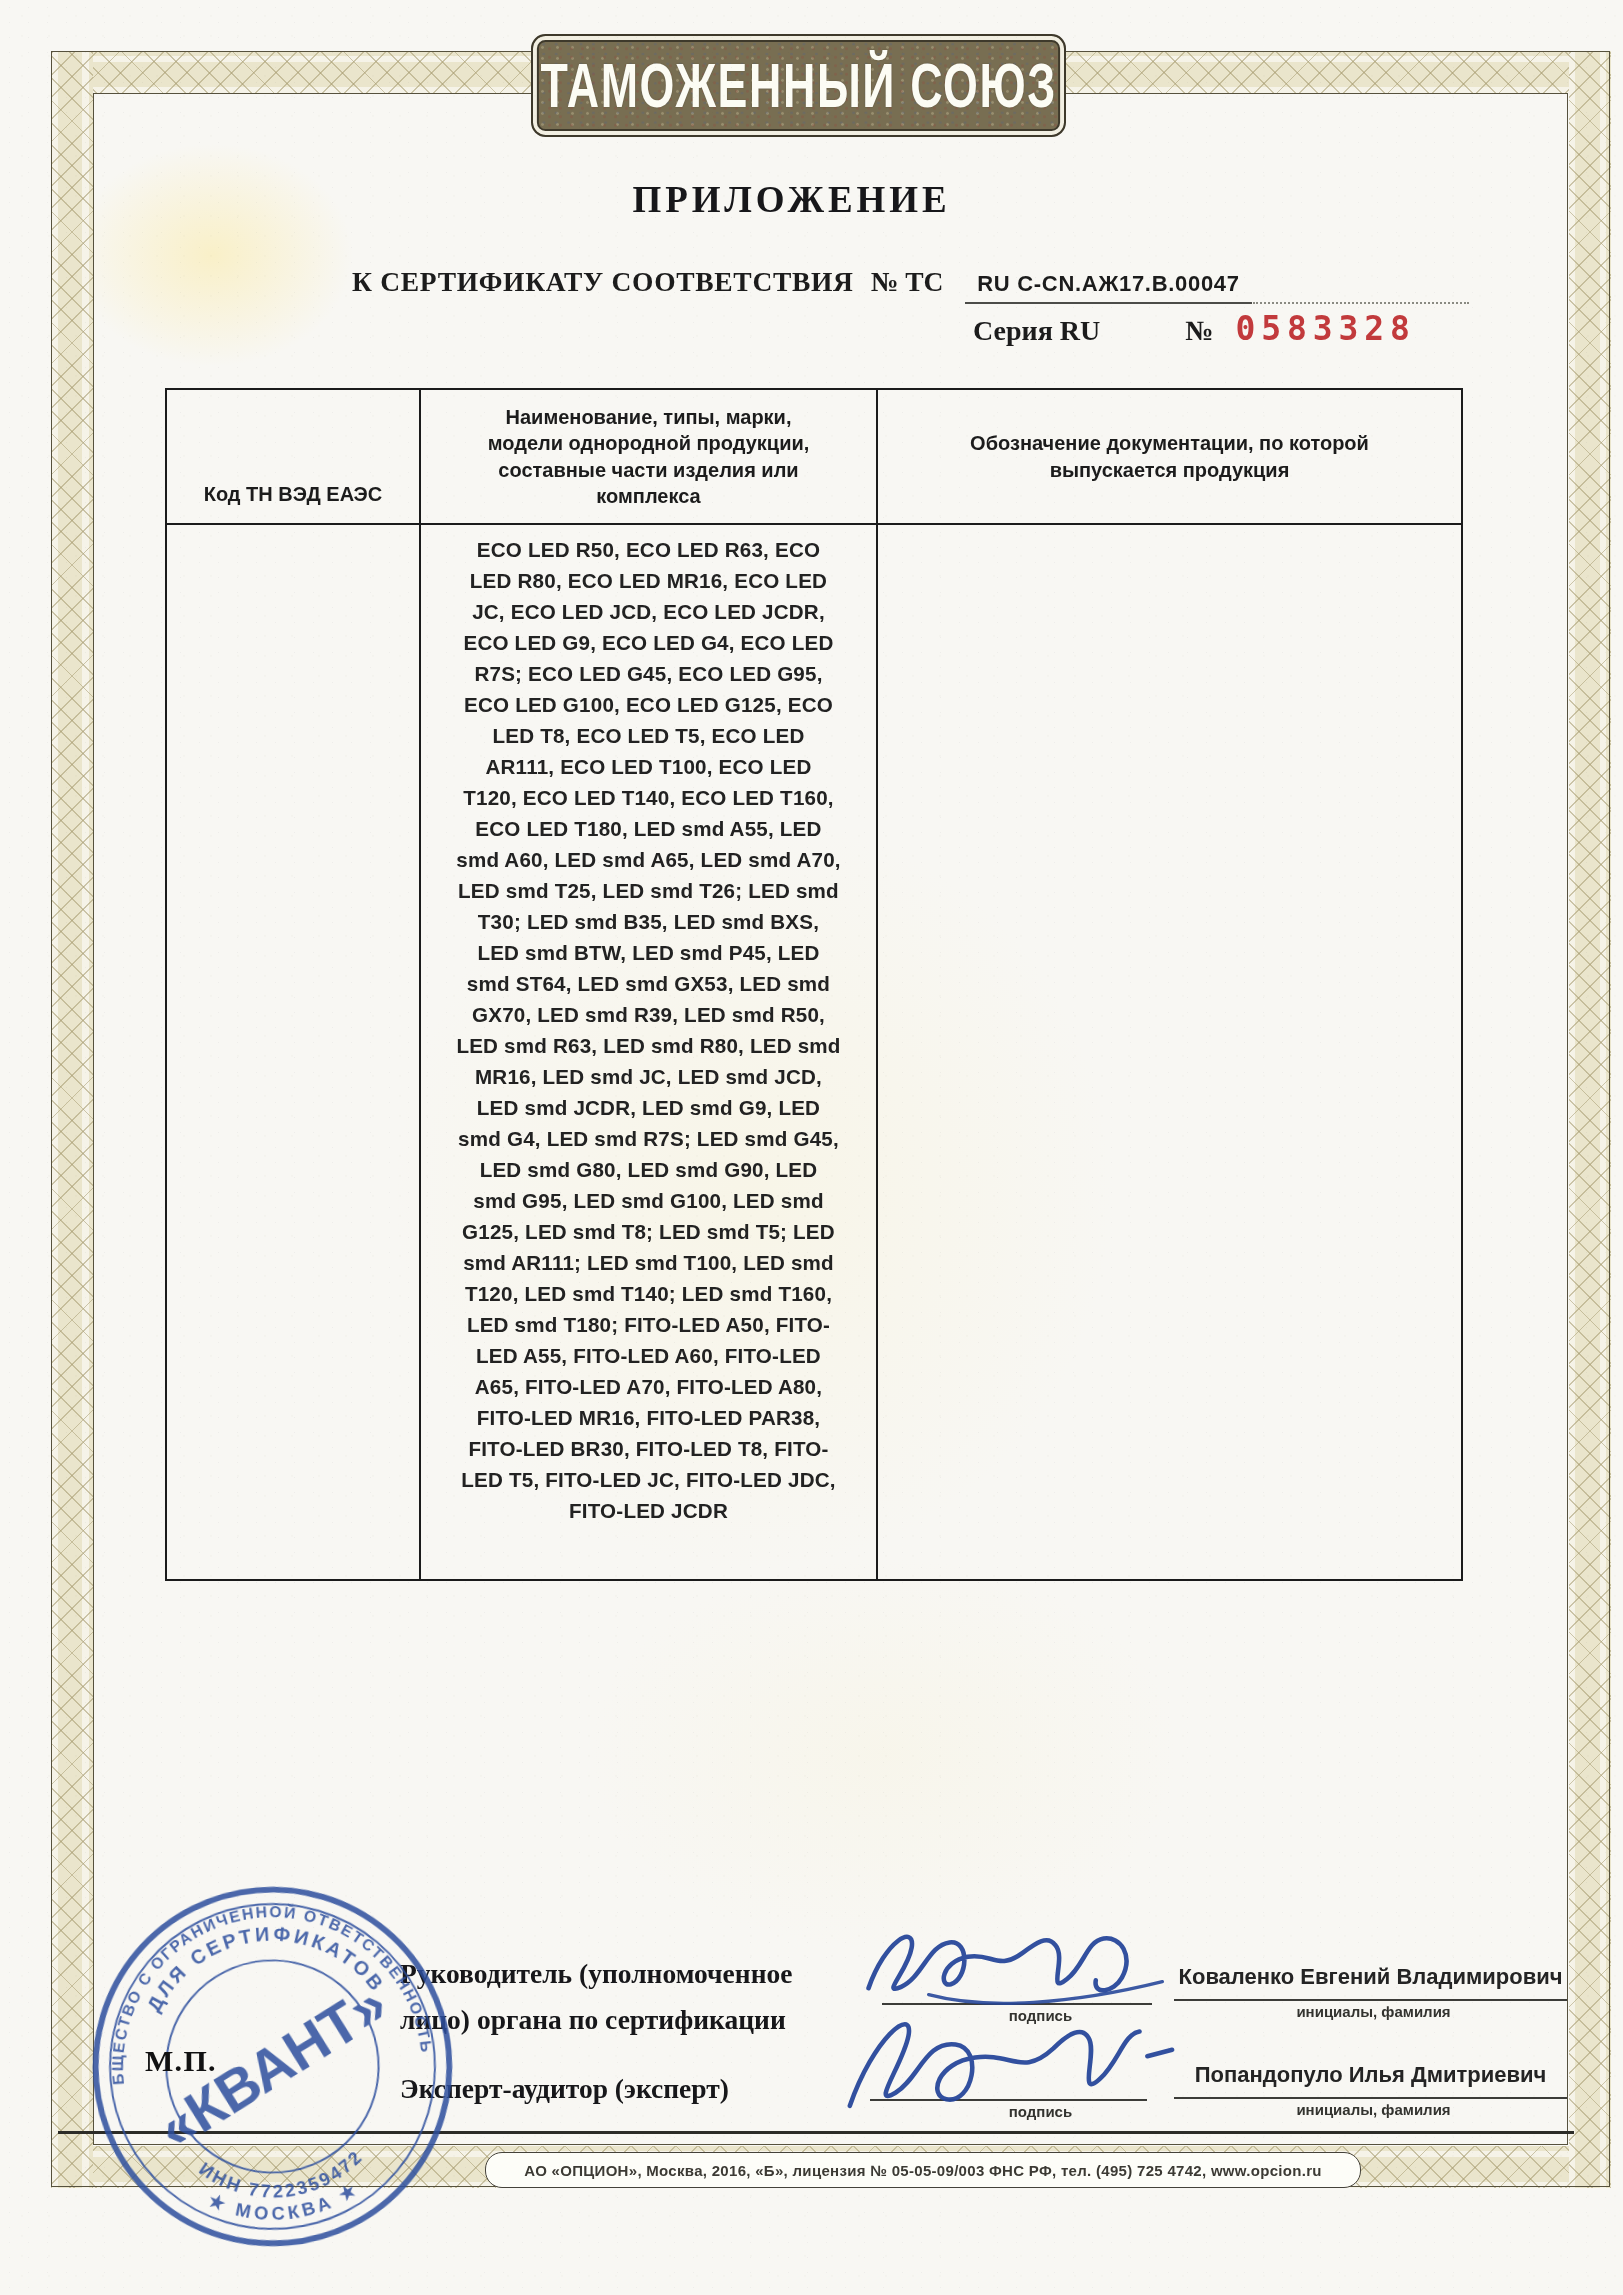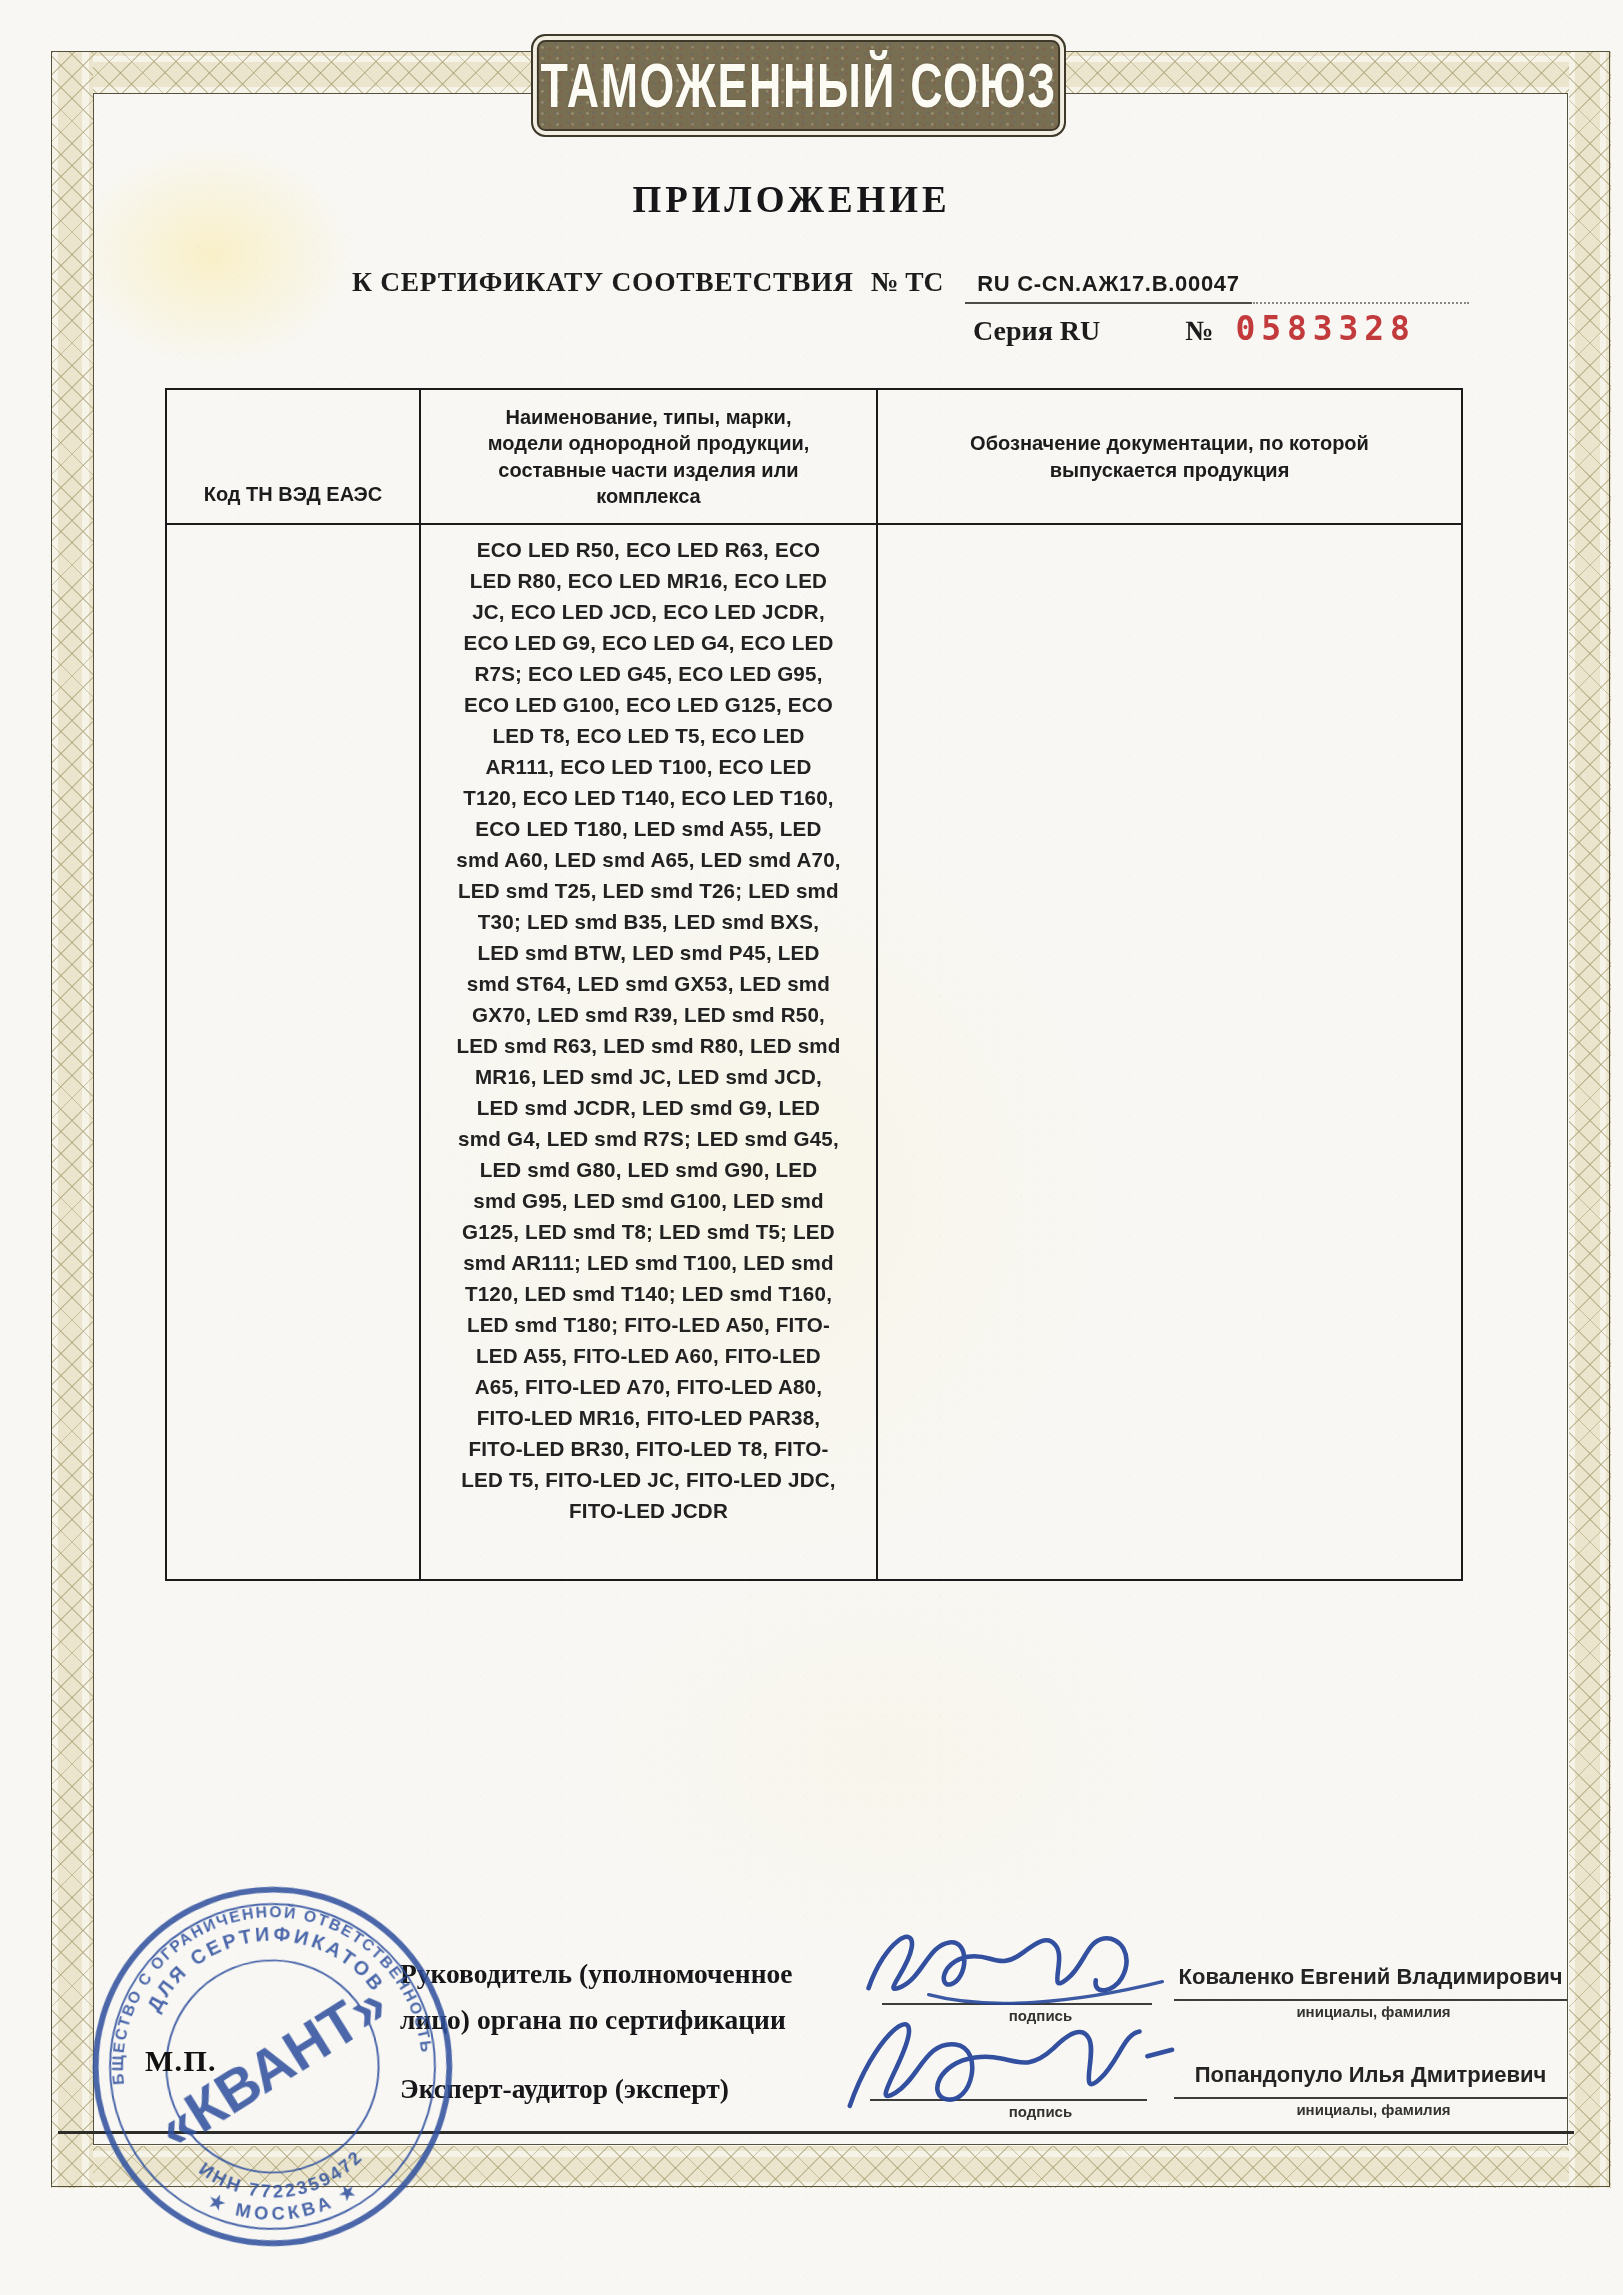--- a/index.html
+++ b/index.html
@@ -232,15 +232,18 @@
     <path d="M492,100 L530,90" fill="none" stroke="#27479a" stroke-width="7" stroke-linecap="round" opacity=".95"></path>
   </svg>
   <div class="sig-line" style="left:870px;top:2099px;width:277px;"></div>
   <div class="sig-caption" style="left:962px;top:2103px;width:157px;">подпись</div>
 
   <div class="name" style="left:1171px;top:2062px;width:399px;">Попандопуло Илья Дмитриевич</div>
   <div class="sig-line" style="left:1174px;top:2097px;width:393px;"></div>
   <div class="name-caption" style="left:1269px;top:2101px;width:209px;">инициалы, фамилия</div>
 
   <div class="footer-rule"></div>
+  <div class="footer-pill">
+    <span>АО «ОПЦИОН», Москва, 2016, «Б», лицензия № 05-05-09/003 ФНС РФ, тел. (495) 725 4742, www.opcion.ru</span>
+  </div>
 
 </div>
 
 
 </body></html>

